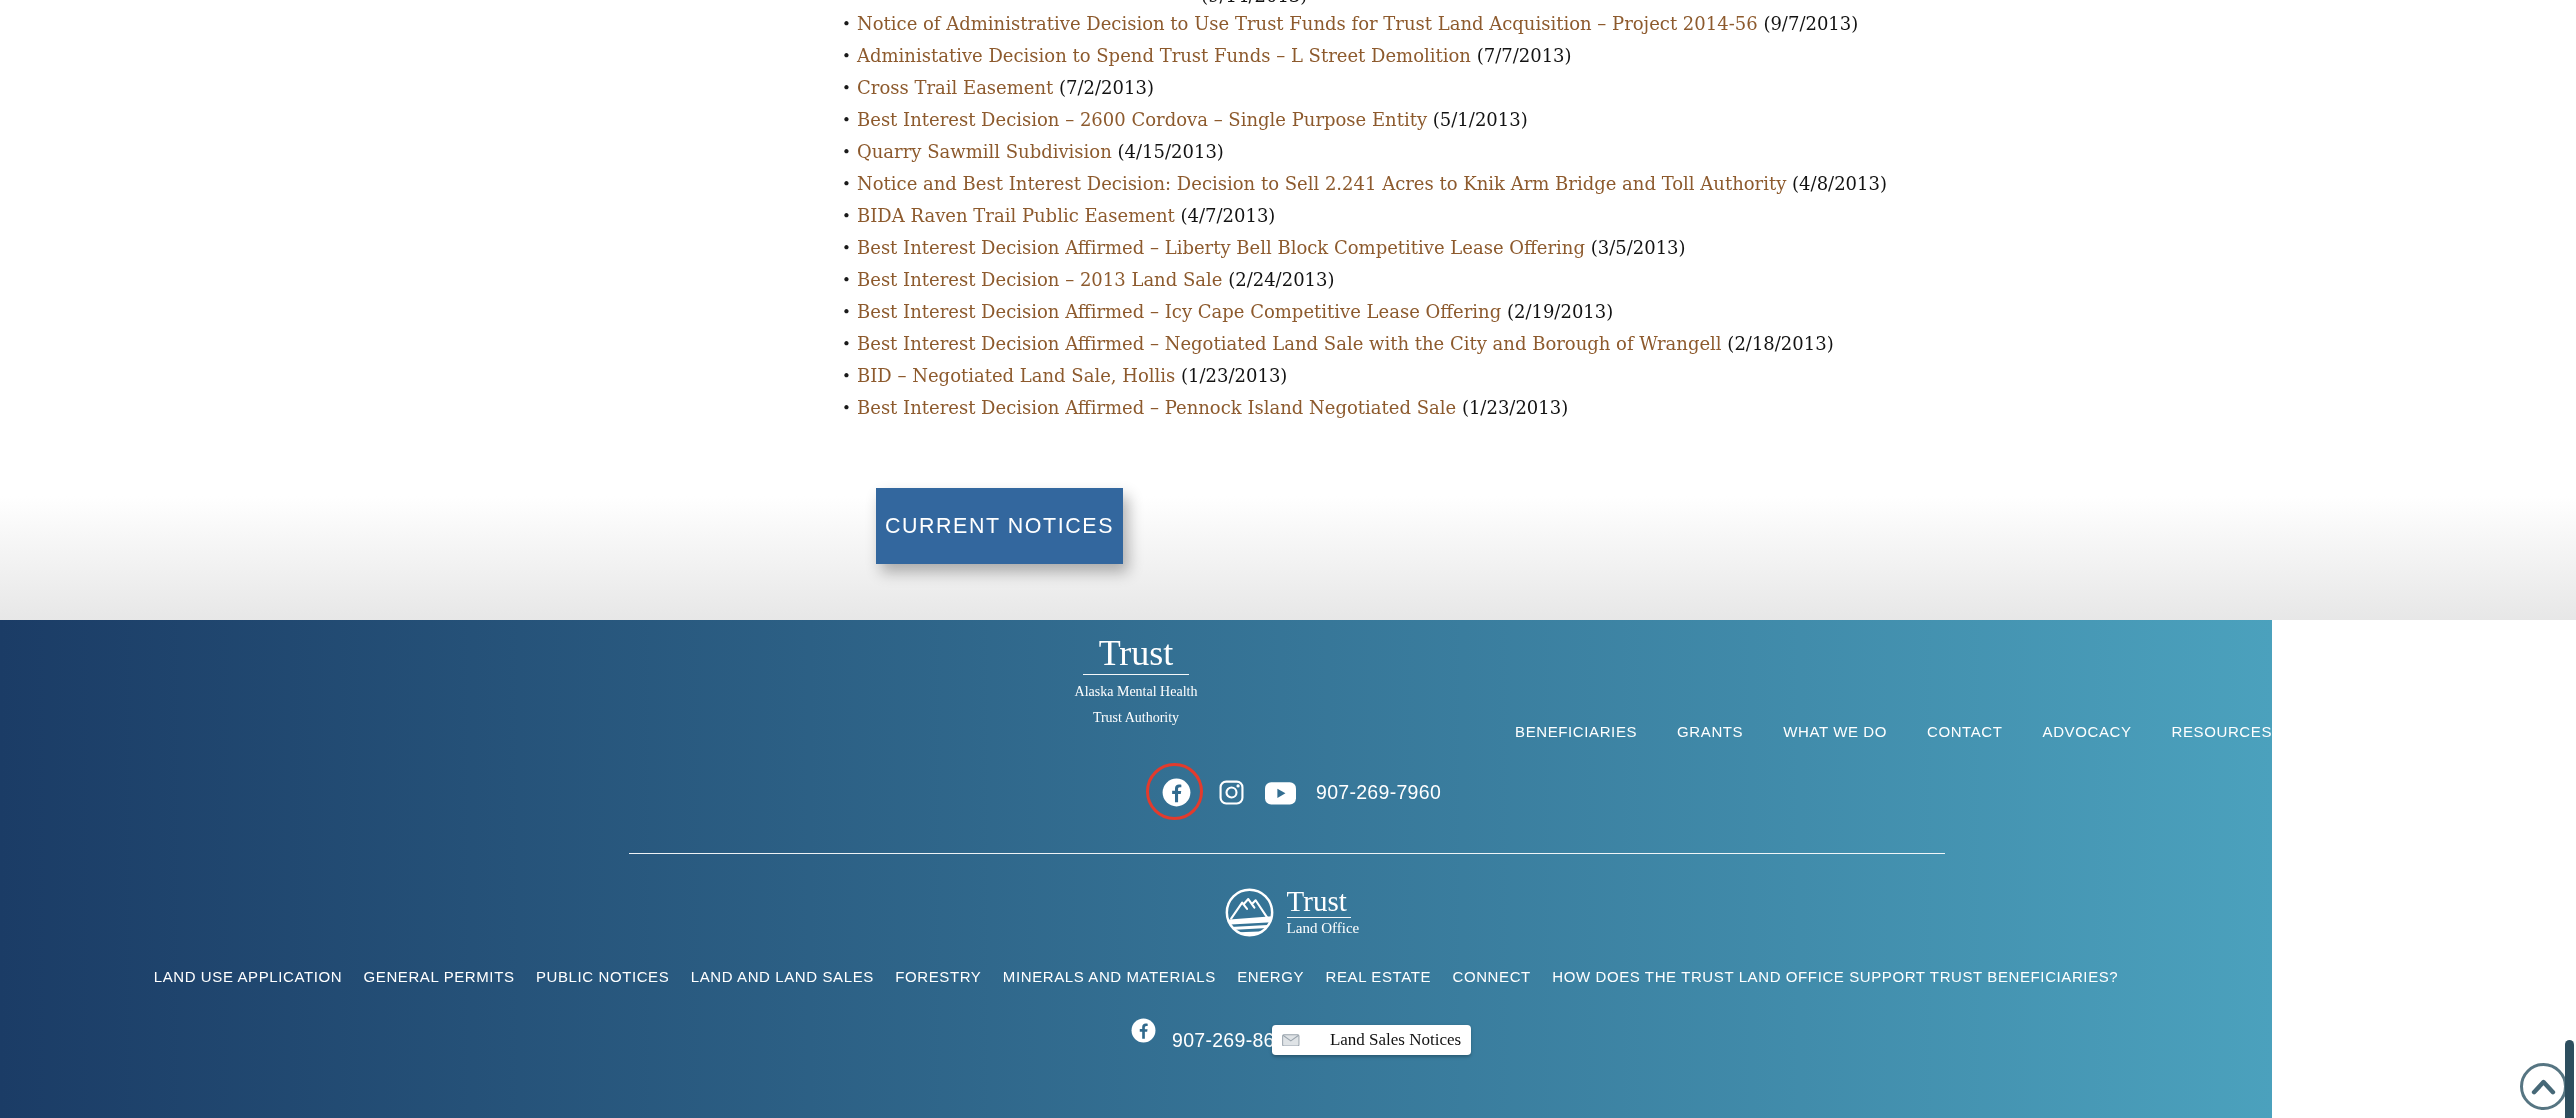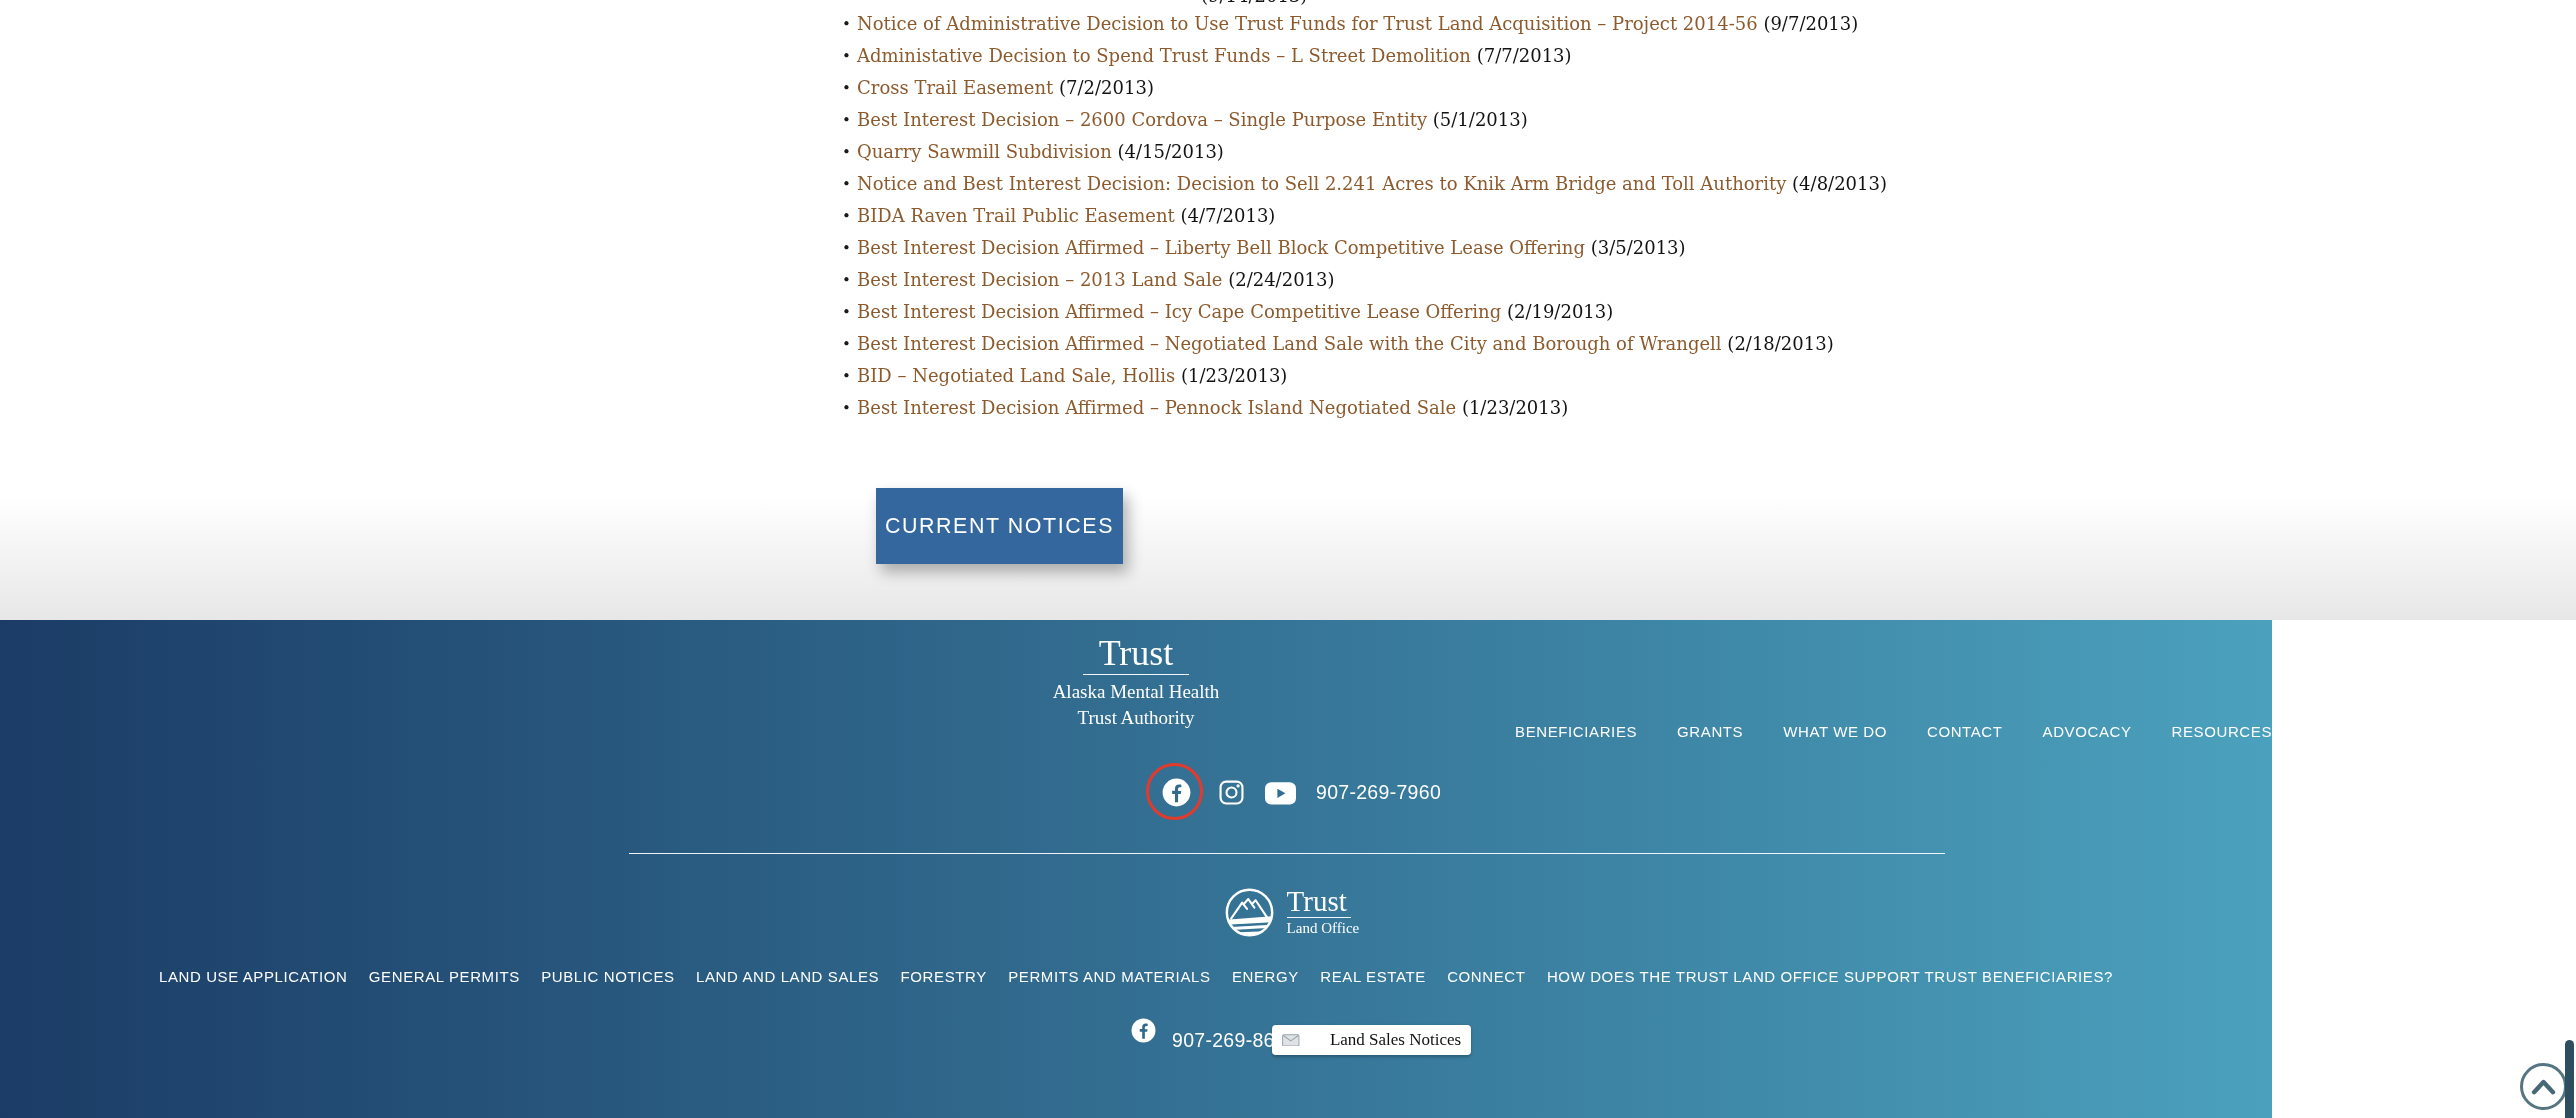--- a/index.html
+++ b/index.html
@@ -24,21 +24,21 @@
                font-family:"Liberation Sans",sans-serif;font-size:21.4px;letter-spacing:1.6px;
                box-shadow:5px 7.6px 14px rgba(0,0,0,0.30);margin-left:20px;}
 
   
   .footer{position:absolute;left:0;top:620px;width:2272px;height:499px;
           background:linear-gradient(90deg,#1b3c66 0%,#4ba1bd 100%);color:#fff;}
 
   .amhta-logo{position:absolute;left:0;top:16.4px;width:100%;text-align:center;}
   .amhta-logo .t1{font-family:"Liberation Serif",serif;font-size:36px;line-height:35px;color:#fff;}
   .amhta-logo .rule{width:106px;height:1.3px;background:rgba(255,255,255,0.95);margin:2.5px auto 5px auto;}
-  .amhta-logo .t2{font-family:"Liberation Serif",serif;font-size:19px;line-height:16.4px;color:#fff;margin-top:9px;}
+  .amhta-logo .t2{font-family:"Liberation Serif",serif;font-size:14px;line-height:16.4px;color:#fff;margin-top:9px;}
 
   .nav1{position:absolute;left:0;top:103px;width:100%;display:flex;justify-content:flex-end;gap:40px;}
   .nav1 a,.nav2 a{color:#fff;text-decoration:none;font-size:15px;letter-spacing:0.6px;white-space:nowrap;}
 
   .social{position:absolute;left:0;top:0;width:100%;height:0;}
   .icon-abs{position:absolute;}
   .red-ring{position:absolute;left:1146px;top:763px;width:57px;height:57px;border:3.1px solid #e23b2d;
             border-radius:50%;box-sizing:border-box;}
   .phone1{position:absolute;left:1316px;top:161px;font-size:19.5px;color:#fff;letter-spacing:0.3px;}
 
@@ -198,21 +198,21 @@
       </div>
     </div>
 
     <nav class="nav2">
 
     <a href="#">LAND USE APPLICATION</a>
         <a href="#">GENERAL PERMITS</a>
         <a href="#">PUBLIC NOTICES</a>
         <a href="#">LAND AND LAND SALES</a>
         <a href="#">FORESTRY</a>
-        <a href="#">PERMITS AND MATERIALS</a>
+        <a href="#">MINERALS AND MATERIALS</a>
         <a href="#">ENERGY</a>
         <a href="#">REAL ESTATE</a>
         <a href="#">CONNECT</a>
         <a href="#">HOW DOES THE TRUST LAND OFFICE SUPPORT TRUST BENEFICIARIES?</a>
       </nav>
 
     <svg class="icon-abs" style="position:absolute;left:1131px;top:398px" width="25" height="25" viewBox="0 0 48 48">
       <circle cx="24" cy="24" r="23" fill="#ffffff"></circle>
       <path d="M26.6 40V26.4h4.4l.8-5h-5.2v-3.2c0-1.5.7-2.9 2.9-2.9h2.5V11s-1.9-.4-3.9-.4c-4 0-6.6 2.4-6.6 6.8v3.9h-4.7v5h4.7V40z" fill="#30698c"></path>
     </svg>

